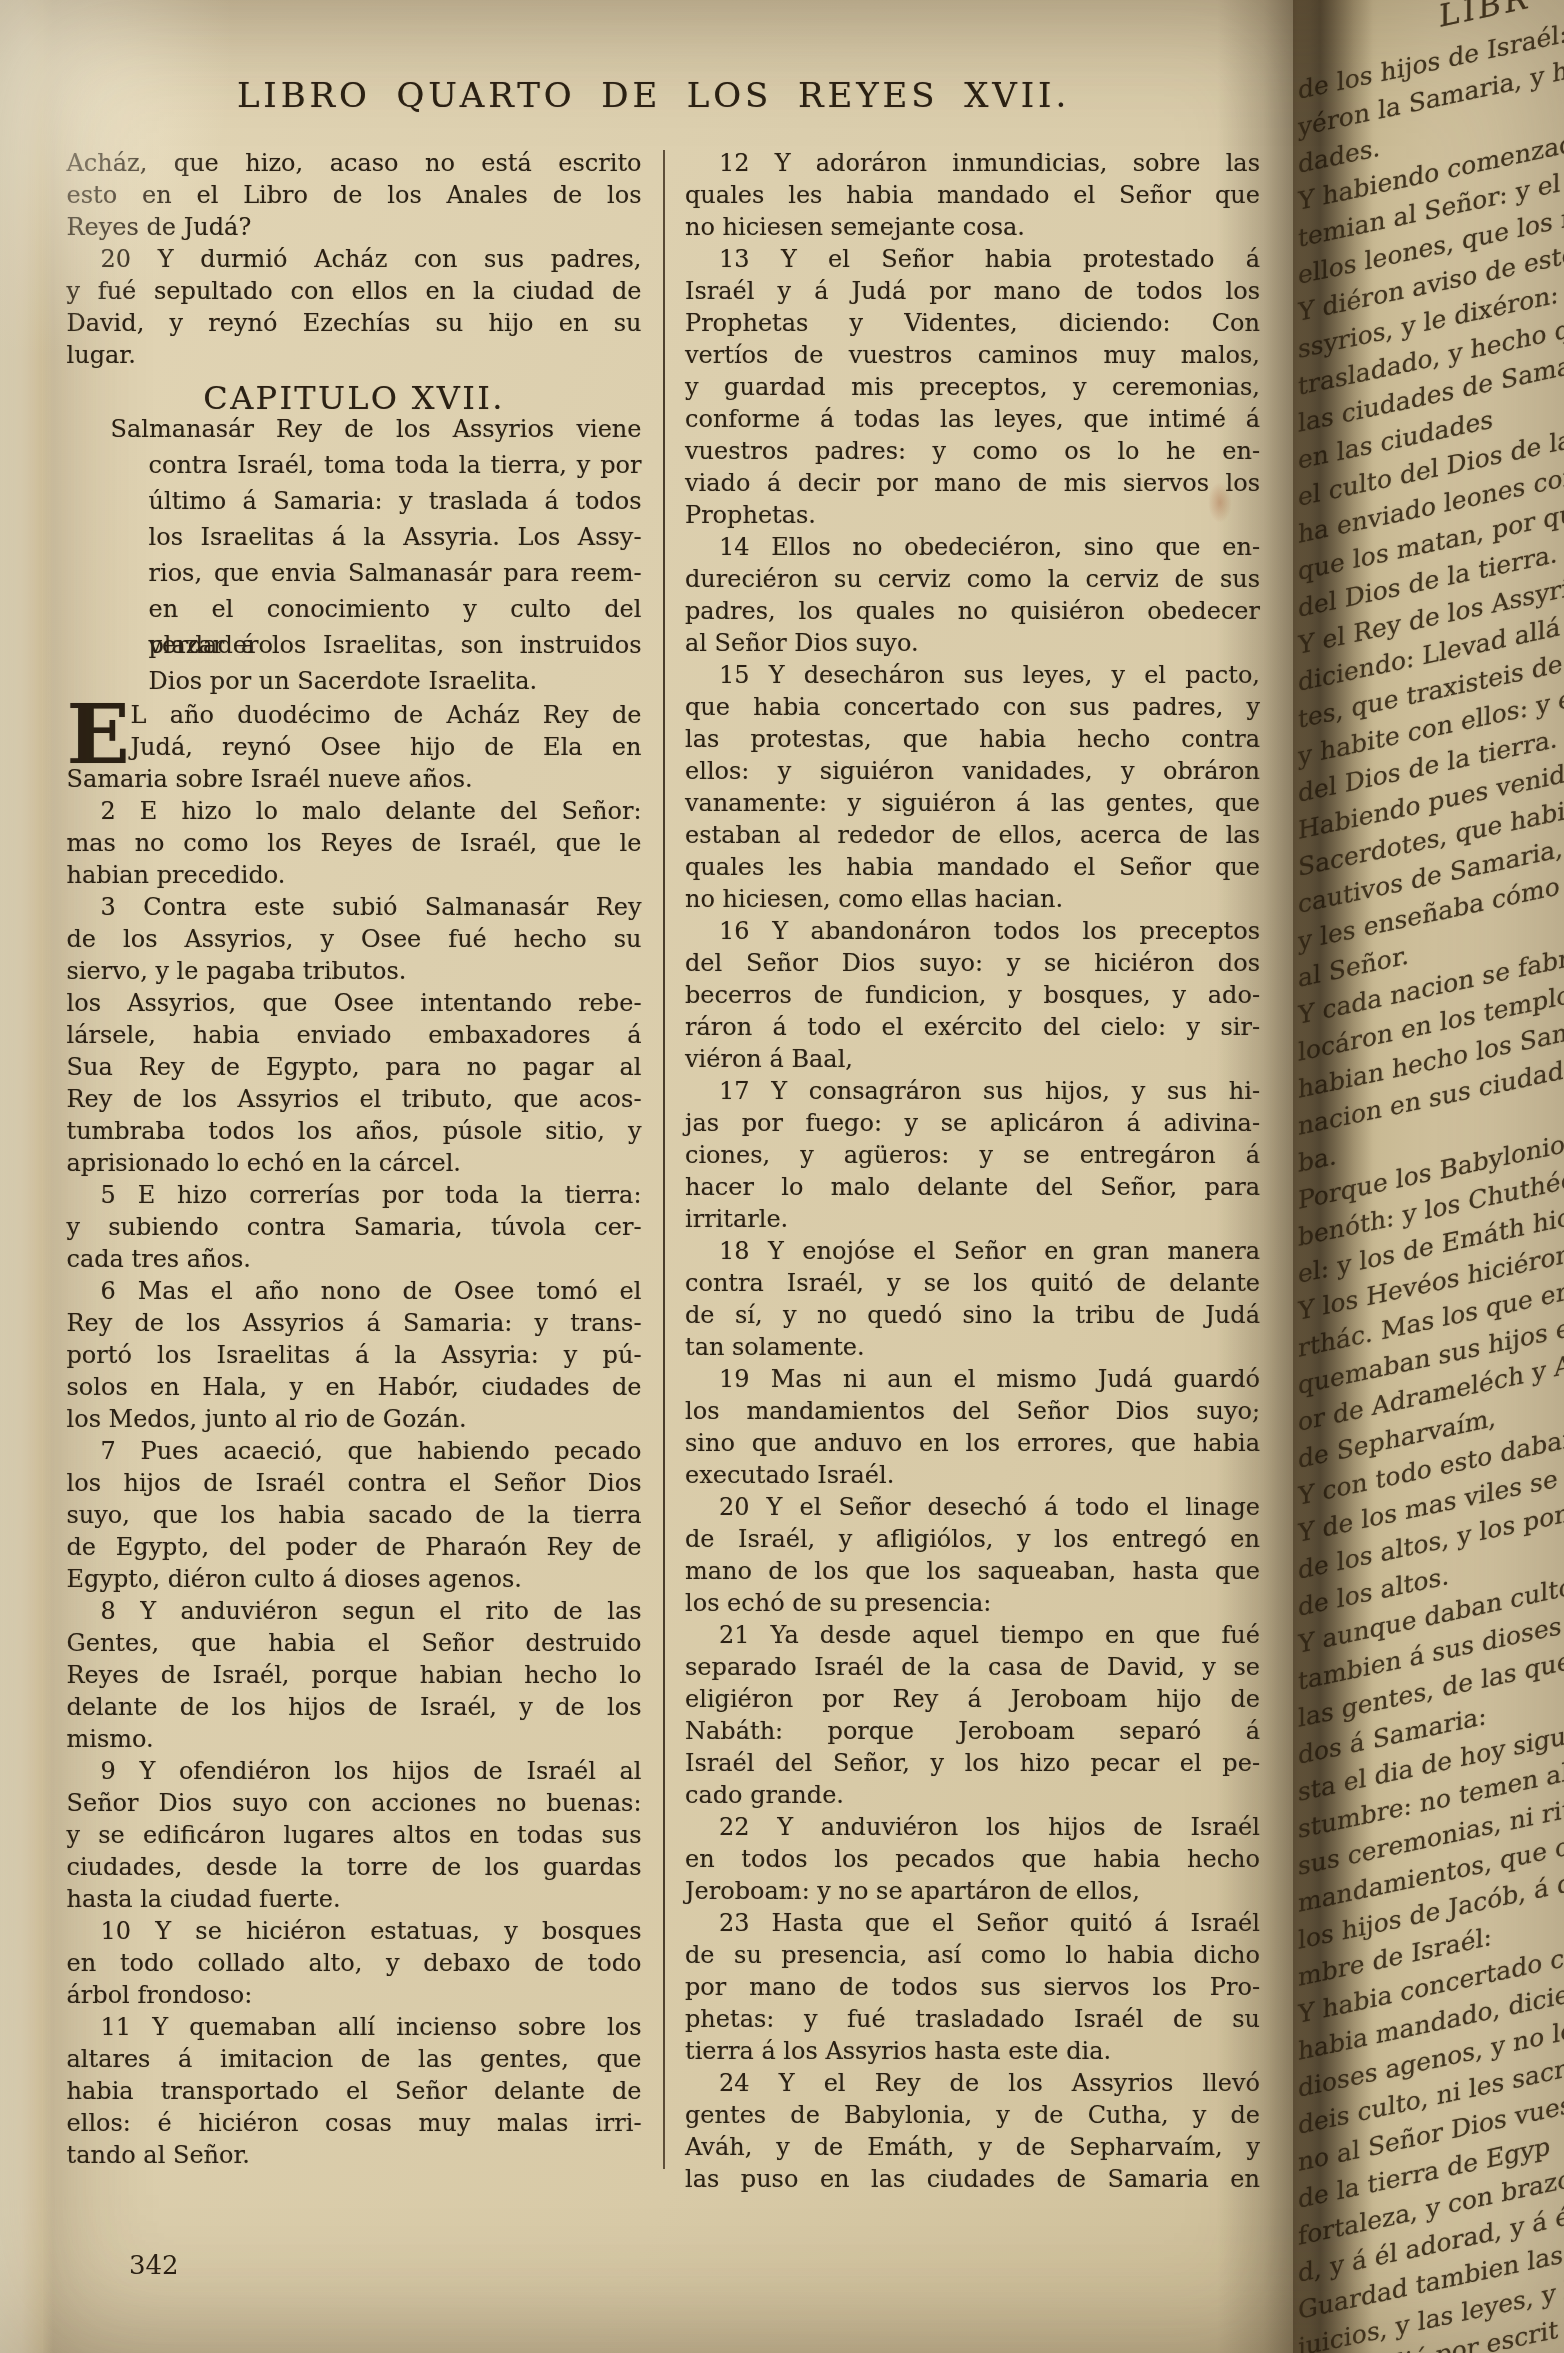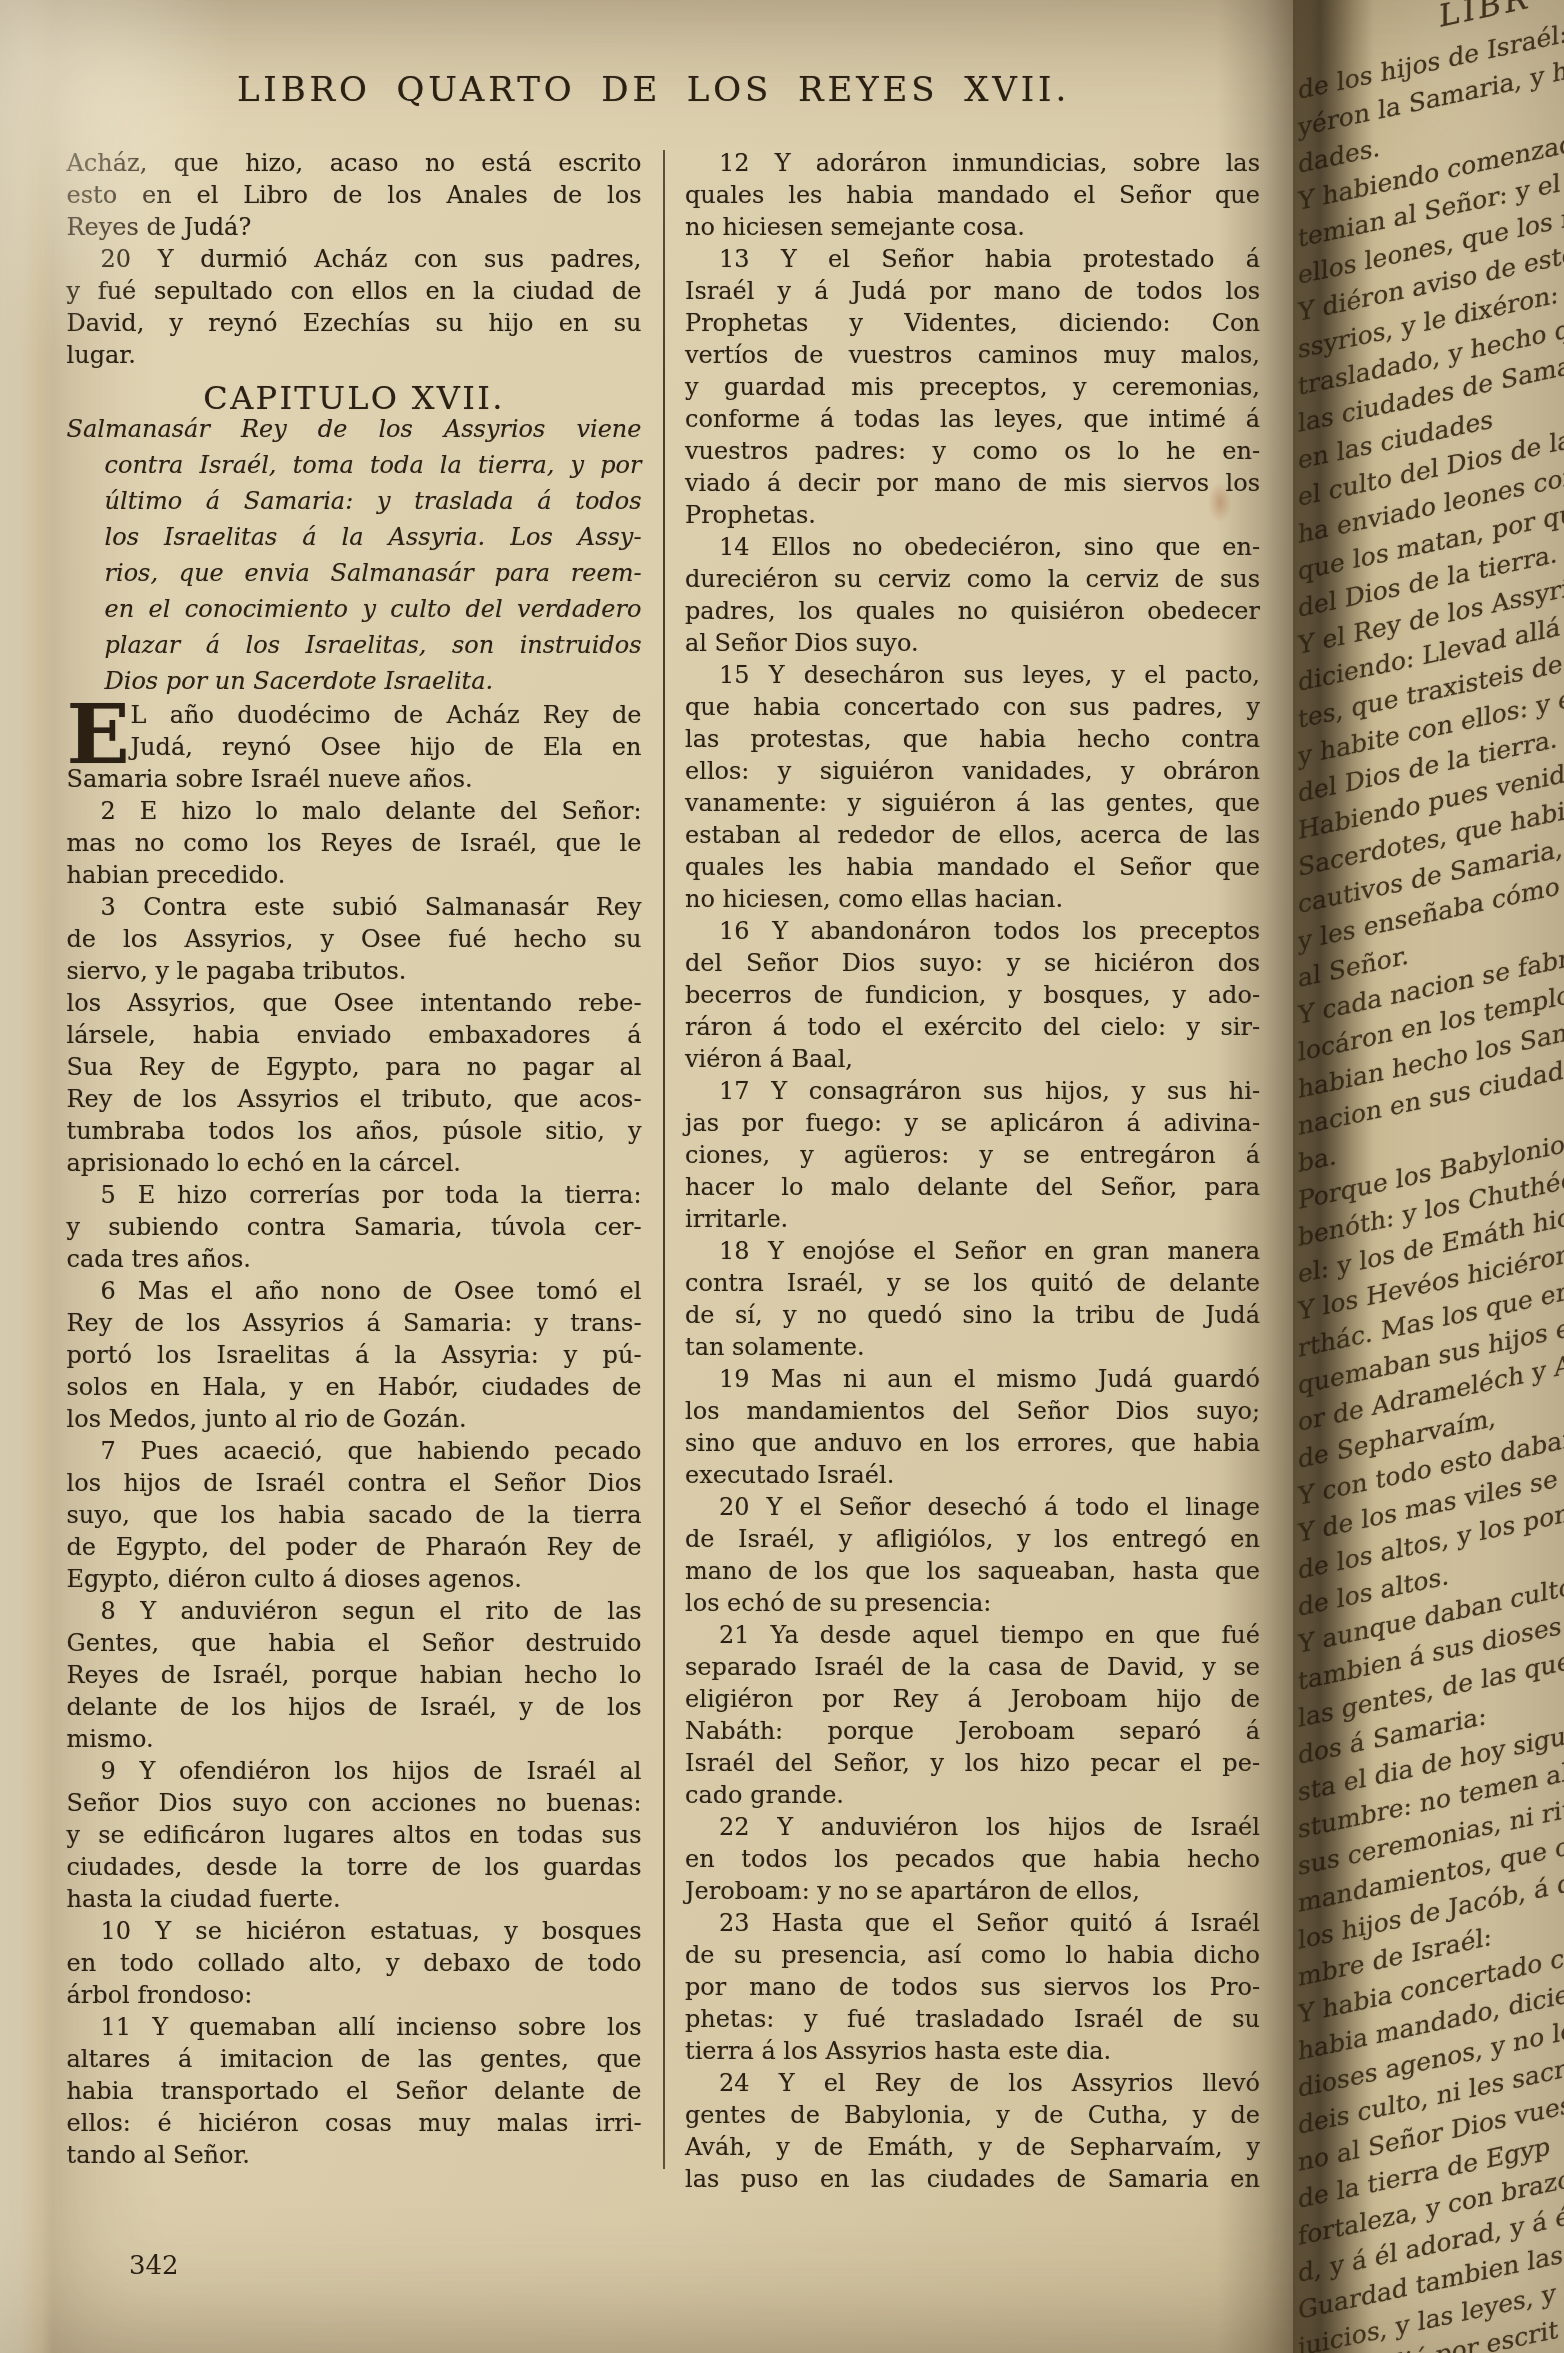--- a/index.html
+++ b/index.html
@@ -22,35 +22,35 @@
     position:absolute; left:0; top:0; width:235px; height:360px; z-index:2; pointer-events:none;
     background:radial-gradient(ellipse at 12% 12%, rgba(250,243,220,.75), rgba(250,243,220,0) 70%);
   }
   .main-page {
     position:absolute; left:43px; top:0; width:1252px; height:2354px; z-index:1;
     background:linear-gradient(115deg,#e2d5b5 0%,var(--paper) 35%,#d8caa7 70%,#cfc09a 100%);
     box-shadow: inset 0 0 110px rgba(80,60,35,.22);
     color:var(--ink);
   }
   .running-header {
-    position:absolute; top:69px; left:0; width:1221px; text-align:center;
+    position:absolute; top:75px; left:0; width:1221px; text-align:center;
     font-size:34px; letter-spacing:3.9px; word-spacing:11px; color:var(--ink);
     text-shadow:0 0 0.8px rgba(43,33,20,.5);
   }
   .column { position:absolute; top:147px; width:575px; font-size:24px; color:var(--ink);
     text-shadow:0 0 0.8px rgba(43,33,20,.35); }
   .left-col  { left:23.5px;  }
   .right-col { left:642px; }
   .left-col  .ln { line-height:32px;   height:32px; }
   .right-col .ln { line-height:32px; height:32px; }
   .ln { text-align:justify; text-align-last:justify; overflow:visible; }
   .ln.i { text-indent:34px; }
   .ln.l { text-align:left; text-align-last:left; }
   .chapter-heading { text-align:center; font-size:32px; letter-spacing:2.3px; padding:7.8px 0 4.7px; height:28px; }
-  .summary .ln { font-style:italic; line-height:36px; height:36px; }
+  .summary .ln { line-height:36px; height:36px;margin-left:44px; }
   .summary .ln.sn, .summary .ln.sl { padding-left:38px; }
   .summary .ln.sf { text-align:justify; text-align-last:justify; }
   .summary .ln.sl { text-align:left; text-align-last:left; }
   .verse1 .dropcap {
     float:left; width:64px; height:64px; font-size:83px; line-height:70px;
     font-weight:700; color:var(--ink);
   }
   .divider {
     position:absolute; left:620px; top:150px; width:2.3px; height:2019px;
     background:linear-gradient(#4a3a26,#2f2314 12%,#2f2314 88%,#4a3a26); opacity:.85;

